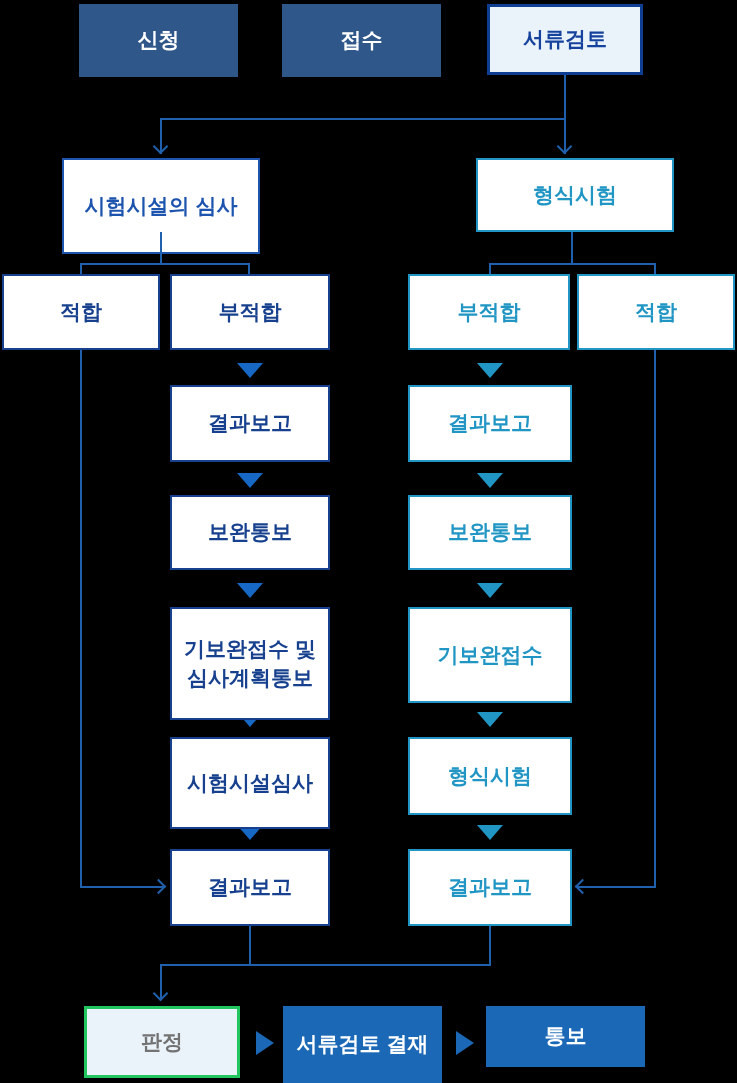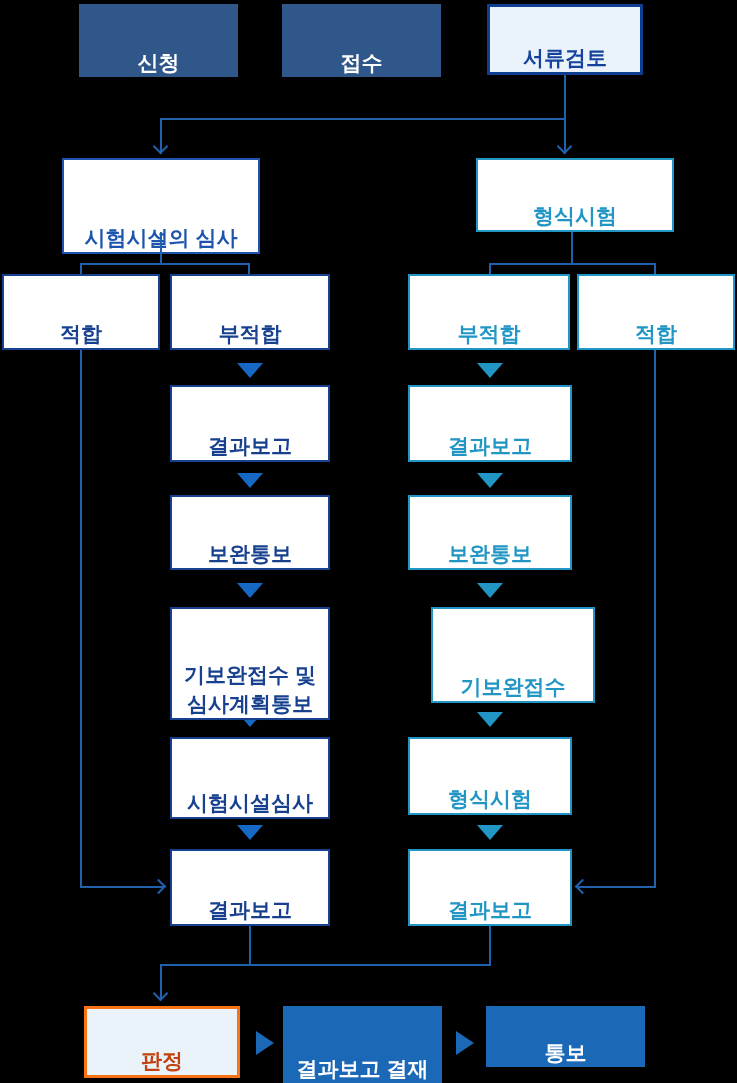--- a/index.html
+++ b/index.html
@@ -1,36 +1,36 @@
 <!DOCTYPE html>
 <html><head>
 <meta charset="utf-8">
 <style>
   html,body{margin:0;padding:0;background:#000;}
   #canvas{
     position:relative;width:737px;height:1083px;background:#000000;
     font-family:"Liberation Sans","DejaVu Sans",sans-serif;overflow:hidden;
   }
   .box{
-    position:absolute;display:flex;align-items:flex-end;justify-content:center;
+    position:absolute;display:flex;align-items:center;justify-content:center;
     text-align:center;box-sizing:border-box;font-weight:bold;font-size:21px;
     line-height:1.35;padding:0 5px;
   }
   
   .navy{background:#2f578a;color:#ffffff;}
   
   .doc{background:#eaf2fa;border:3px solid #0e3e92;color:#15429c;}
   
   .l2l{background:#ffffff;border:2px solid #1d55ae;color:#1d55ae;}
   
   .deep{background:#ffffff;border:2px solid #17418f;color:#17418f;}
   
   .teal{background:#ffffff;border:2px solid #2196c4;color:#2196c4;}
   
-  .judge{background:#eaf2fa;border:3px solid #f97316;color:#c2410c;}
+  .judge{background:#eaf2fa;border:3px solid #22c55e;color:#737373;}
   .solid{background:#1a68b6;color:#ffffff;}
 
   .hline,.vline{position:absolute;background:#2061ad;}
   .hline{height:2px;}
   .vline{width:2px;}
 
   .chev{position:absolute;width:9px;height:9px;
     border-right:2px solid #2061ad;border-bottom:2px solid #2061ad;}
   .chev-down{transform:rotate(45deg);}
   .chev-right{transform:rotate(-45deg);}
@@ -109,34 +109,34 @@
 
   <div class="box deep" style="left:170px;top:385px;width:160px;height:77px">
     <span>결과보고</span>
   </div>
   <div class="box deep" style="left:170px;top:495px;width:160px;height:75px">
     <span>보완통보</span>
   </div>
   <div class="box deep" style="left:170px;top:607px;width:160px;height:113px">
     <span>기보완접수 및 심사계획통보</span>
   </div>
-  <div class="box deep" style="left:170px;top:737px;width:160px;height:82px">
+  <div class="box deep" style="left:170px;top:737px;width:160px;height:92px">
     <span>시험시설심사</span>
   </div>
   <div class="box deep" style="left:170px;top:849px;width:160px;height:77px">
     <span>결과보고</span>
   </div>
 
   <div class="box teal" style="left:408px;top:385px;width:164px;height:77px">
     <span>결과보고</span>
   </div>
   <div class="box teal" style="left:408px;top:495px;width:164px;height:75px">
     <span>보완통보</span>
   </div>
-  <div class="box teal" style="left:431px;top:607px;width:164px;height:96px">
+  <div class="box teal" style="left:408px;top:607px;width:164px;height:96px">
     <span>기보완접수</span>
   </div>
   <div class="box teal" style="left:408px;top:737px;width:164px;height:78px">
     <span>형식시험</span>
   </div>
   <div class="box teal" style="left:408px;top:849px;width:164px;height:77px">
     <span>결과보고</span>
   </div>
 
   <div class="vline" style="left:80px;top:350px;height:537px"></div>
@@ -150,20 +150,20 @@
   <div class="vline" style="left:489px;top:926px;height:40px"></div>
   <div class="hline" style="left:160px;top:964px;width:331px"></div>
   <div class="vline" style="left:160px;top:964px;height:36px"></div>
   <div class="chev chev-down" style="left:155px;top:988px"></div>
 
   <div class="box judge" style="left:84px;top:1006px;width:156px;height:72px">
     <span>판정</span>
   </div>
   <div class="tri-right" style="left:256px;top:1031px"></div>
   <div class="box solid" style="left:283px;top:1006px;width:159px;height:77px">
-    <span>결과보고 결재</span>
+    <span>서류검토 결재</span>
   </div>
   <div class="tri-right" style="left:456px;top:1031px"></div>
   <div class="box solid" style="left:486px;top:1006px;width:159px;height:61px">
     <span>통보</span>
   </div>
 
 </div>
 
 </body></html>

